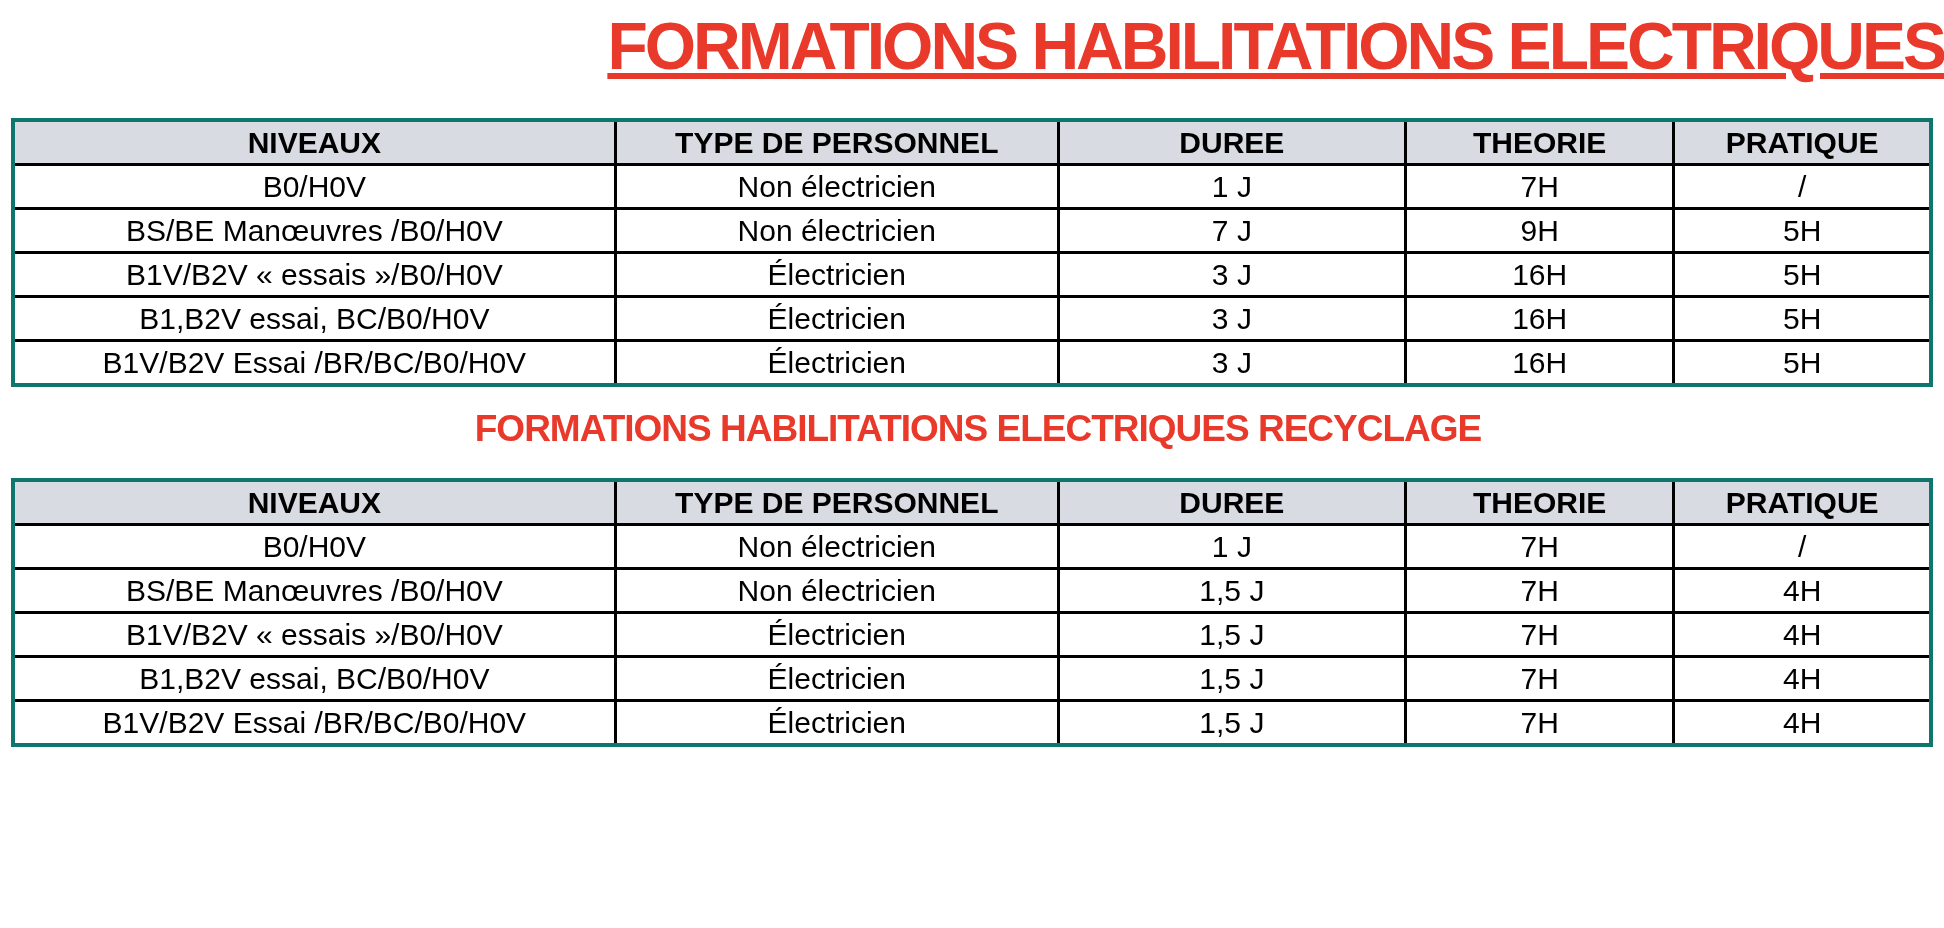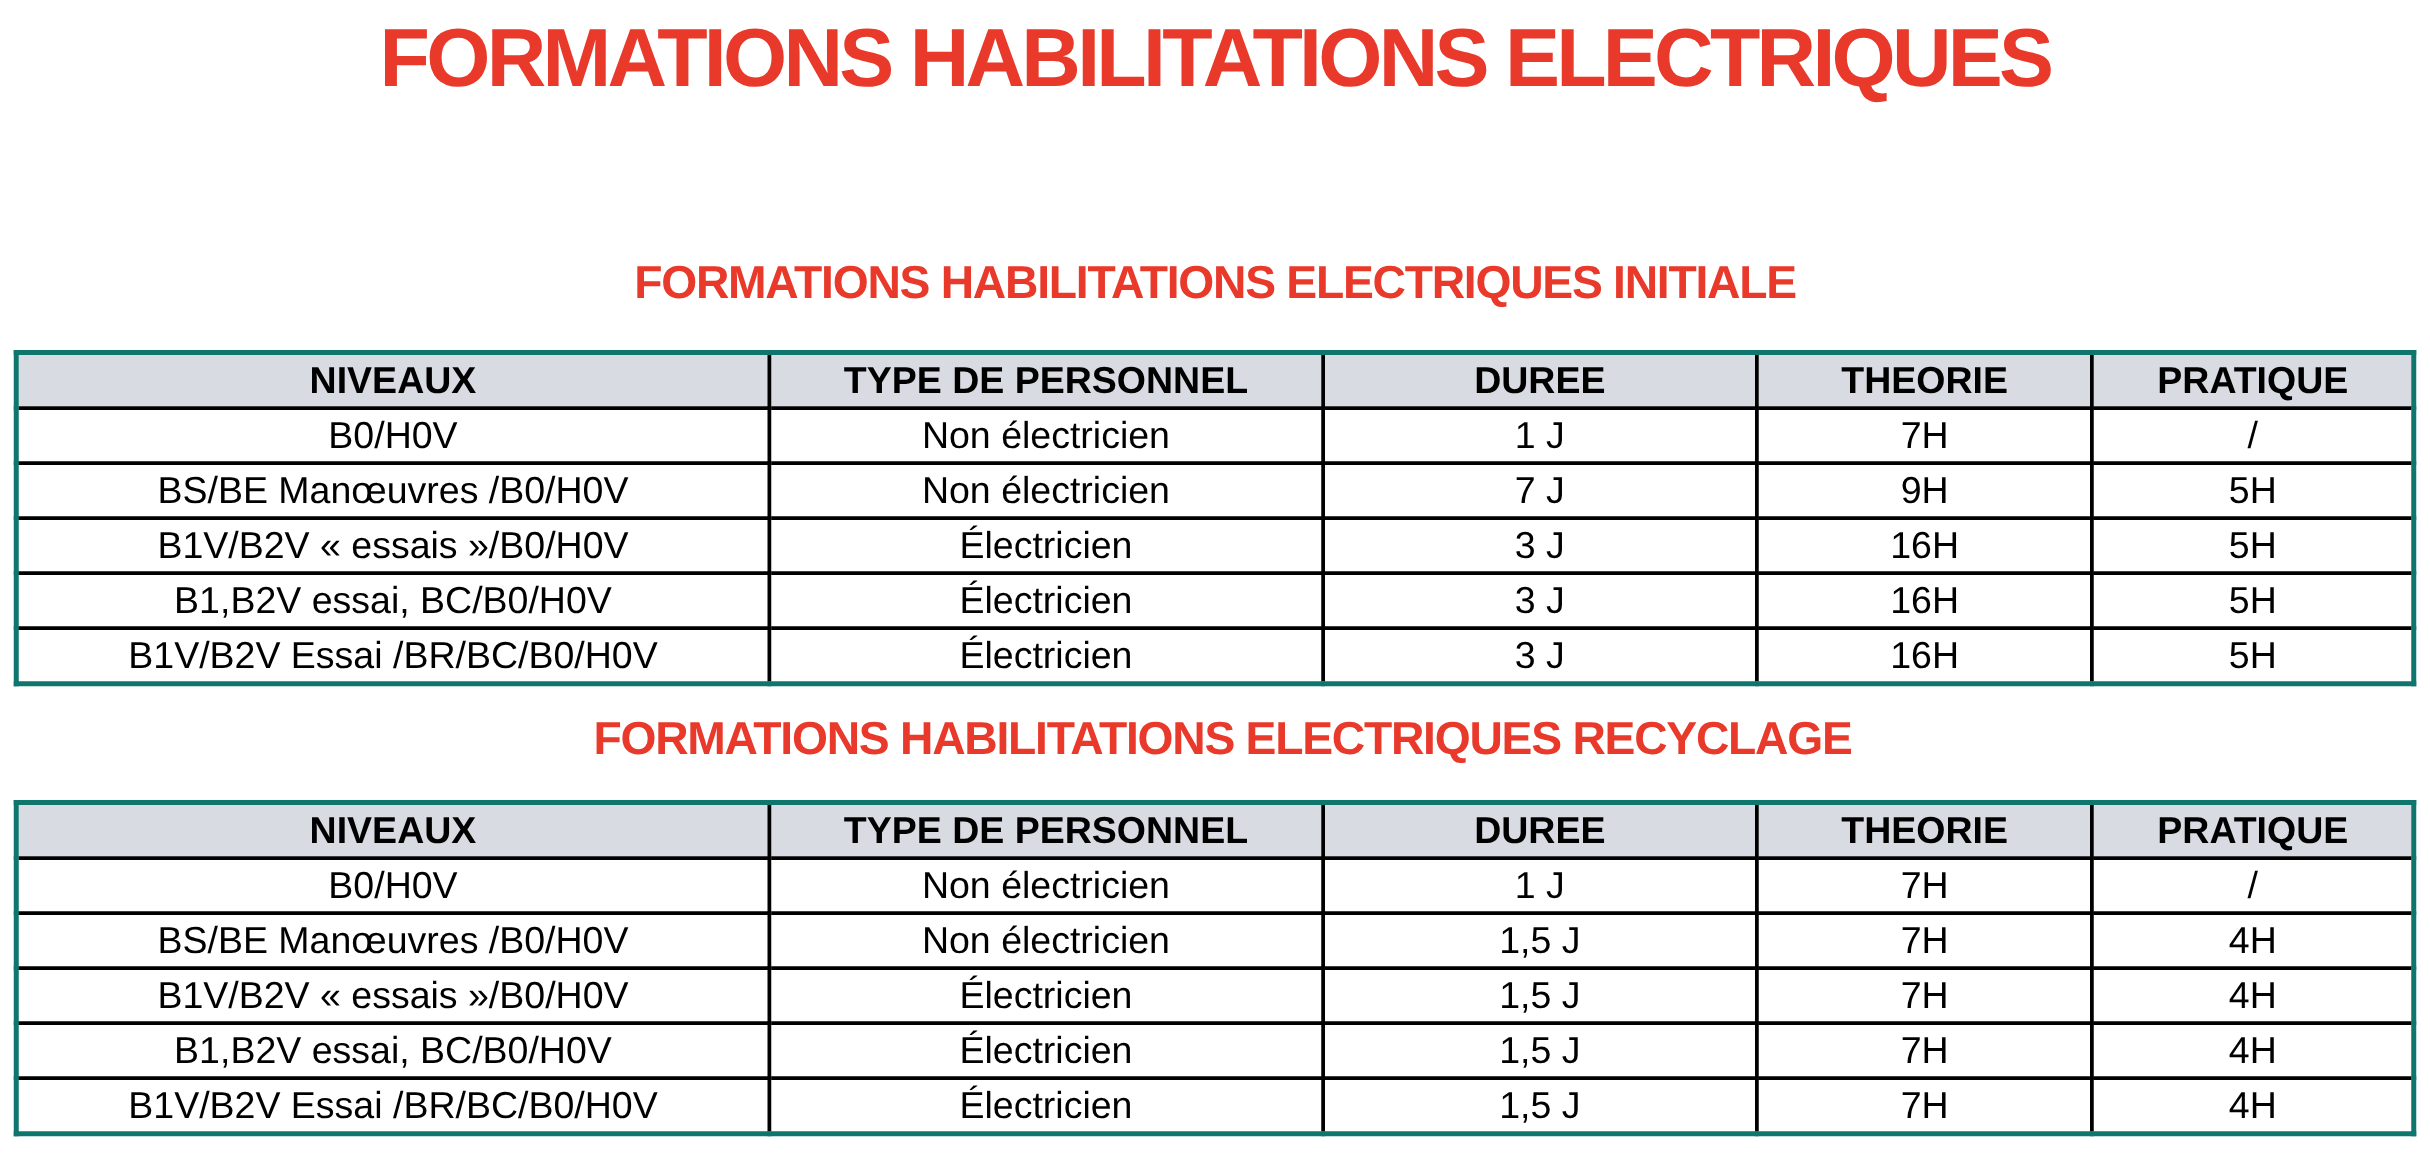--- a/index.html
+++ b/index.html
@@ -6,26 +6,27 @@
     margin: 0;
     padding: 0;
     background: #ffffff;
     width: 1944px;
     height: 928px;
     overflow: hidden;
     font-family: "Liberation Sans", sans-serif;
   }
   .page-title {
     margin: 6px 0 0 0;
-    text-align: center;
+    text-align: right;
     font-size: 66px;
     font-weight: bold;
     letter-spacing: -3px;
     line-height: 80px;
     color: #e8392b;
+    text-decoration: underline;
   }
   .section-heading {
     text-align: center;
     font-size: 37px;
     font-weight: bold;
     letter-spacing: -1px;
     line-height: 44px;
     color: #e8392b;
     margin: 0;
   }
@@ -61,21 +62,20 @@
   col.c-duree    { width: 18.1%; }
   col.c-theorie  { width: 14.0%; }
   col.c-pratique { width: 13.4%; }
 </style>
 </head>
 <body>
 
 <h1 class="page-title">FORMATIONS HABILITATIONS ELECTRIQUES</h1>
 
 <section>
-  <h2 class="section-heading first">FORMATIONS HABILITATIONS ELECTRIQUES INITIALE</h2>
   <table class="course-table first">
     <colgroup>
       <col class="c-niveaux">
         <col class="c-type">
         <col class="c-duree">
       <col class="c-theorie">
         <col class="c-pratique">
     </colgroup>
     <thead>
         <tr>

